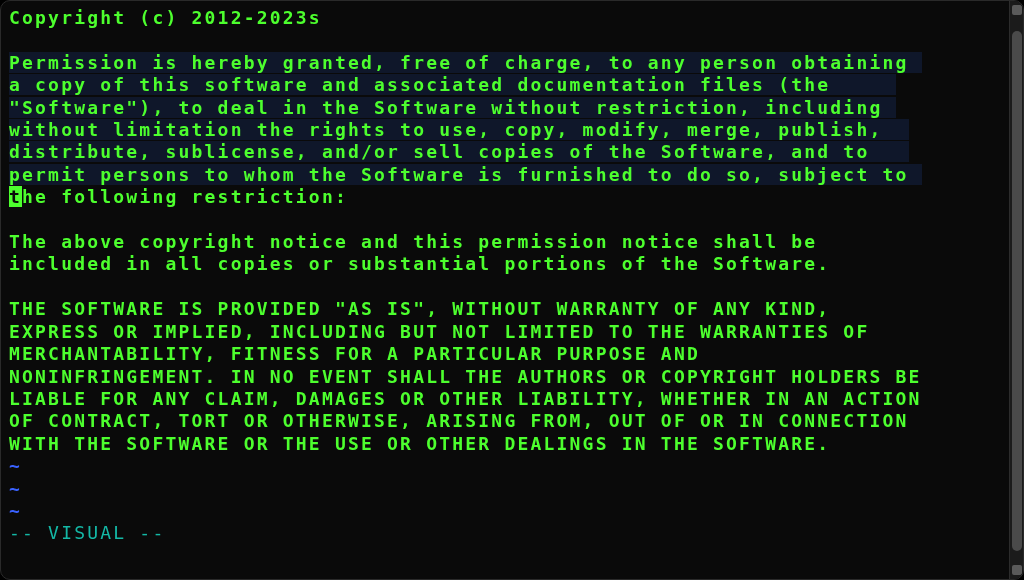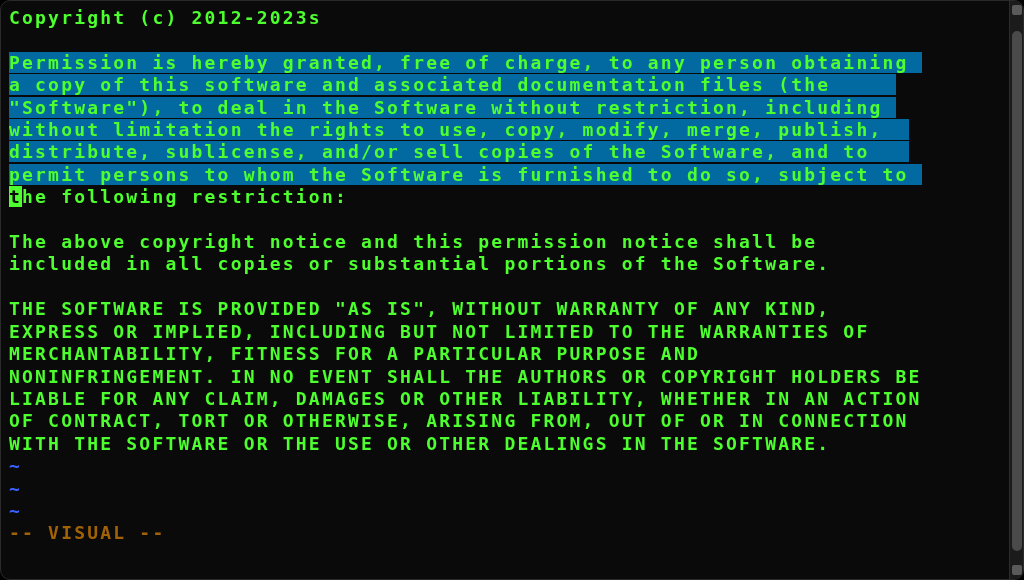--- a/index.html
+++ b/index.html
@@ -29,33 +29,33 @@
     font-size: 18px;
     line-height: 22.4px;
     letter-spacing: 2.2px;
     color: #4dff2e;
     padding: 6px 8px;
     white-space: pre-wrap;
     word-break: break-all;
     font-weight: 600;
   }
   .sel {
-    background: #0369a1;
+    background: #0f172a;
     color: #4dff2e;
   }
   .cursor {
     background: #4dff2e;
     color: #0a0a0a;
   }
   .tilde {
     color: #3a62ff;
   }
   .status {
-    color: #a16207;
-    font-weight: 700;
+    color: #14b8a6;
+    font-weight: 400;
   }
   .scrollbar {
     position: absolute;
     top: 0;
     right: 0;
     width: 14px;
     height: 100%;
     background: #1b1b1b;
     border-left: 1px solid #2c2c2c;
   }

